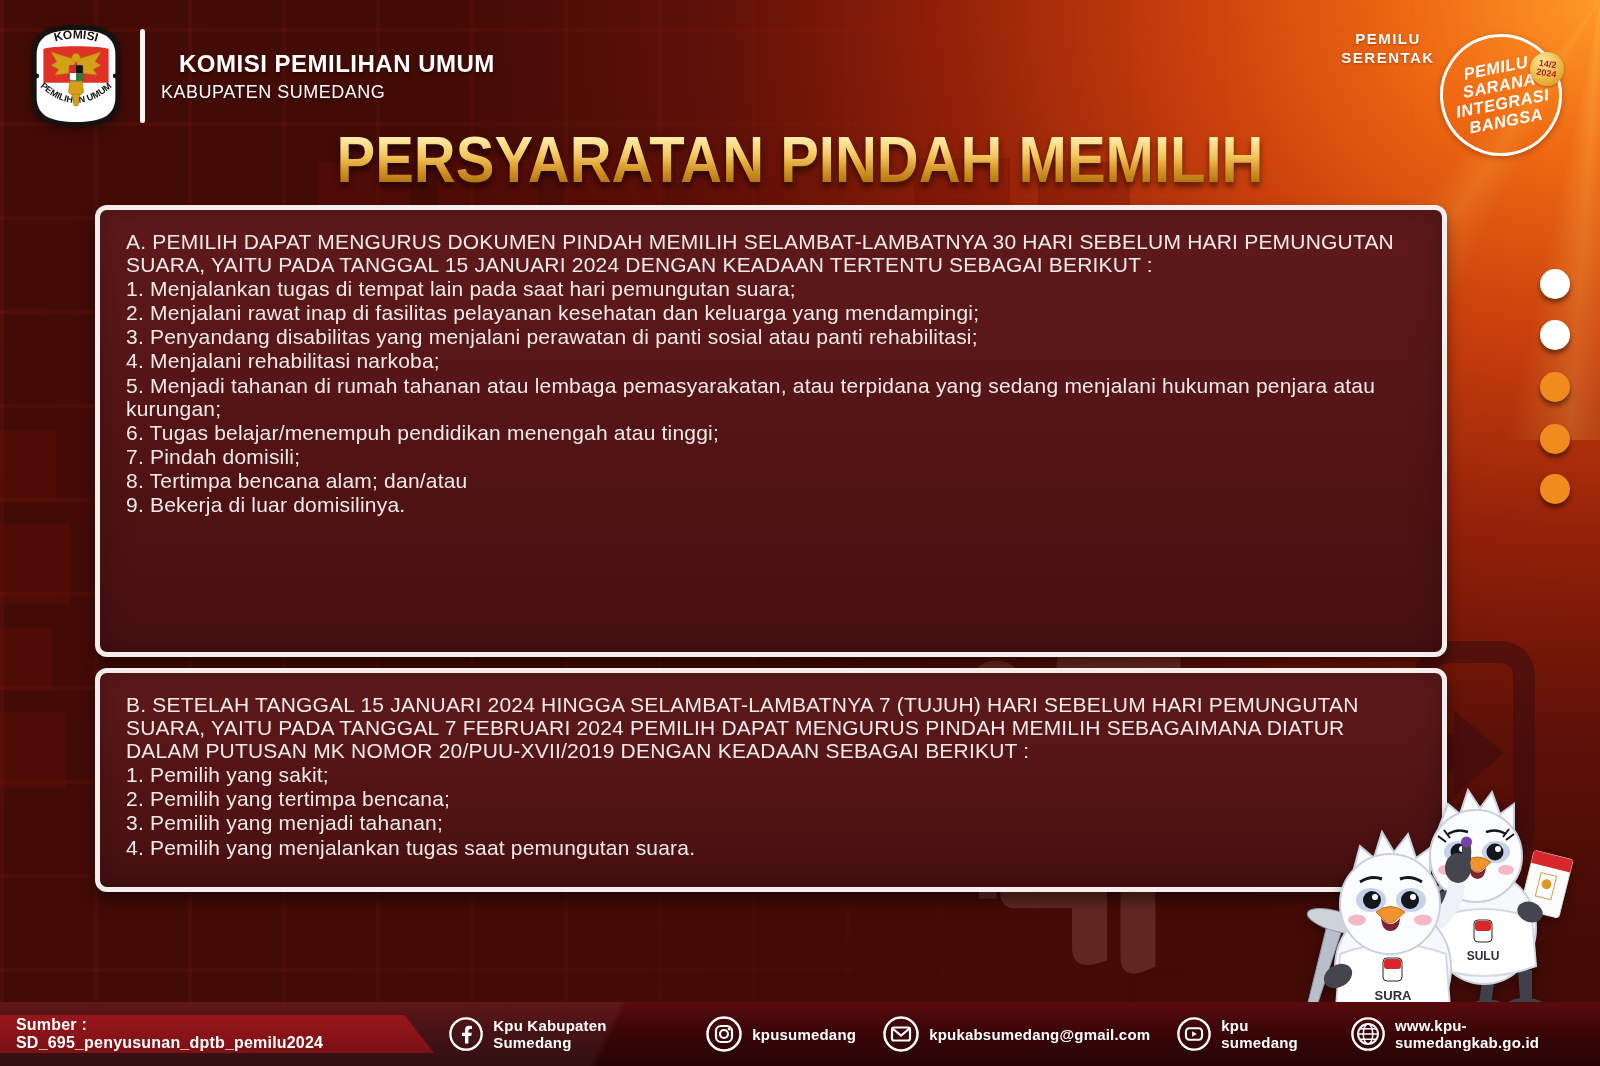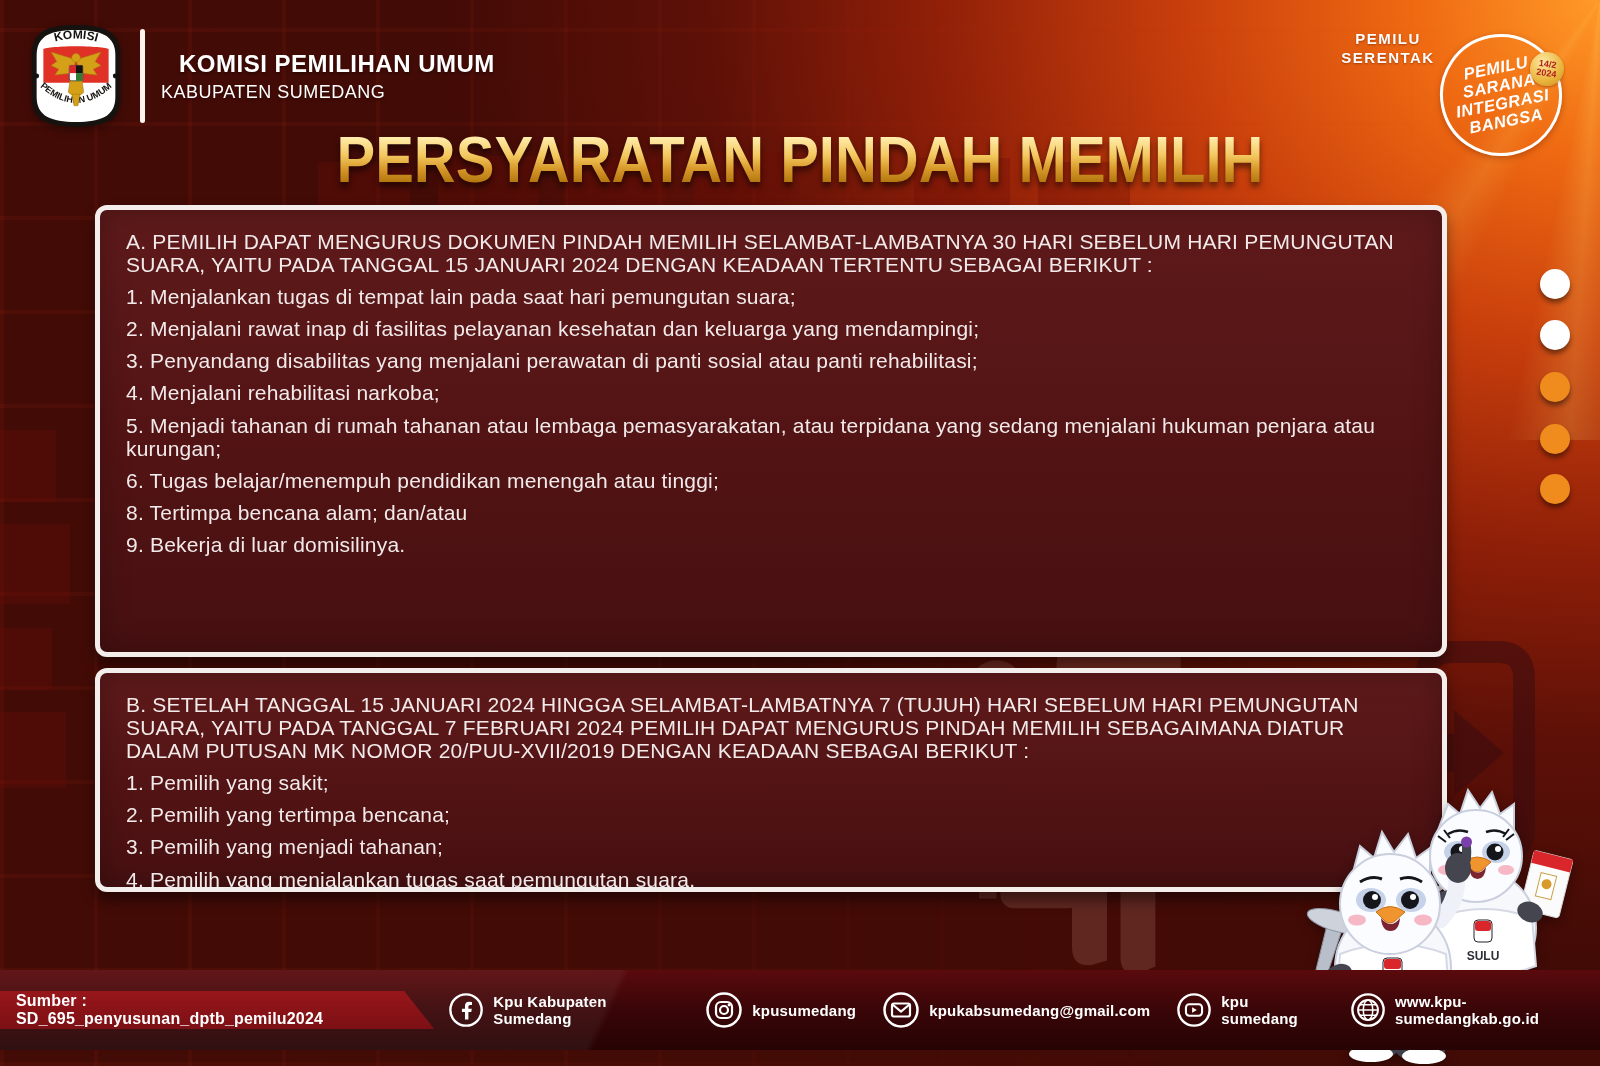--- a/index.html
+++ b/index.html
@@ -78,39 +78,39 @@
     position:absolute; left:95px; width:1352px; box-sizing:border-box;
     background:linear-gradient(180deg,#5f1a1b 0%, #521314 55%, #471011 100%);
     border:5px solid #f3eeec; border-radius:12px;
     box-shadow:0 8px 14px rgba(0,0,0,.45), inset 0 0 30px rgba(0,0,0,.25);
     padding:20px 26px; color:#f2eaea;
     font-size:21px; line-height:1.1; letter-spacing:.2px;
   }
   .box-a{top:205px; height:452px;}
   .box-b{top:668px; height:224px;}
   .intro{white-space:pre-wrap;}
-  .item{margin-top:9px;}
+  .item{margin-top:1px;}
 
   
   .dot{position:absolute; left:1540px; width:30px; height:30px; border-radius:50%;
     box-shadow:0 4px 5px rgba(0,0,0,.45);}
 
   
   .wm-person{position:absolute; left:950px; top:442px; width:310px; height:545px;
     opacity:.17; pointer-events:none;}
   .wm-arrow{position:absolute; left:1390px; top:628px; width:158px; height:250px;
     opacity:.55; pointer-events:none;}
 
   
   .mascots{position:absolute; left:1278px; top:770px; width:312px; height:296px;
     filter:drop-shadow(0 4px 6px rgba(0,0,0,.35));}
 
   
   .footer{
-    position:absolute; left:0; bottom:16px; width:1600px; height:80px;
+    position:absolute; left:0; bottom:0; width:1600px; height:64px;
     background:linear-gradient(180deg,#5a0a0d 0%, #3c0608 45%, #260304 100%);
     display:flex; align-items:center;
   }
   .footer::before{content:""; position:absolute; inset:0;
     background:linear-gradient(115deg, rgba(255,255,255,.05) 0 38%, transparent 38.5% 100%);}
   .source-chip{
     position:relative; height:38px; display:flex; align-items:center;
     background:linear-gradient(180deg,#97161b,#7c1014);
     padding:0 46px 0 16px; margin-right:14px;
     clip-path:polygon(0 0, calc(100% - 30px) 0, 100% 100%, 0 100%);
@@ -221,20 +221,21 @@
   <div class="info-box box-a">
     <div class="intro">A. PEMILIH DAPAT MENGURUS DOKUMEN PINDAH MEMILIH SELAMBAT-LAMBATNYA 30 HARI SEBELUM HARI PEMUNGUTAN SUARA, YAITU PADA TANGGAL 15 JANUARI 2024 DENGAN KEADAAN TERTENTU SEBAGAI BERIKUT :</div>
     <div class="items">
 
     <div class="item">1. Menjalankan tugas di tempat lain pada saat hari pemungutan suara;</div>
         <div class="item">2. Menjalani rawat inap di fasilitas pelayanan kesehatan dan keluarga yang mendampingi;</div>
         <div class="item">3. Penyandang disabilitas yang menjalani perawatan di panti sosial atau panti rehabilitasi;</div>
         <div class="item">4. Menjalani rehabilitasi narkoba;</div>
         <div class="item">5. Menjadi tahanan di rumah tahanan atau lembaga pemasyarakatan, atau terpidana yang sedang menjalani hukuman penjara atau kurungan;</div>
         <div class="item">6. Tugas belajar/menempuh pendidikan menengah atau tinggi;</div>
+        <div class="item">7. Pindah domisili;</div>
         <div class="item">8. Tertimpa bencana alam; dan/atau</div>
         <div class="item">9. Bekerja di luar domisilinya.</div>
       </div>
   </div>
 
   <div class="info-box box-b">
     <div class="intro">B. SETELAH TANGGAL 15 JANUARI 2024 HINGGA SELAMBAT-LAMBATNYA 7 (TUJUH) HARI SEBELUM HARI PEMUNGUTAN SUARA, YAITU PADA TANGGAL 7 FEBRUARI 2024 PEMILIH DAPAT MENGURUS PINDAH MEMILIH SEBAGAIMANA DIATUR DALAM PUTUSAN MK NOMOR 20/PUU-XVII/2019 DENGAN KEADAAN SEBAGAI BERIKUT :</div>
     <div class="items">
 
     <div class="item">1. Pemilih yang sakit;</div>

